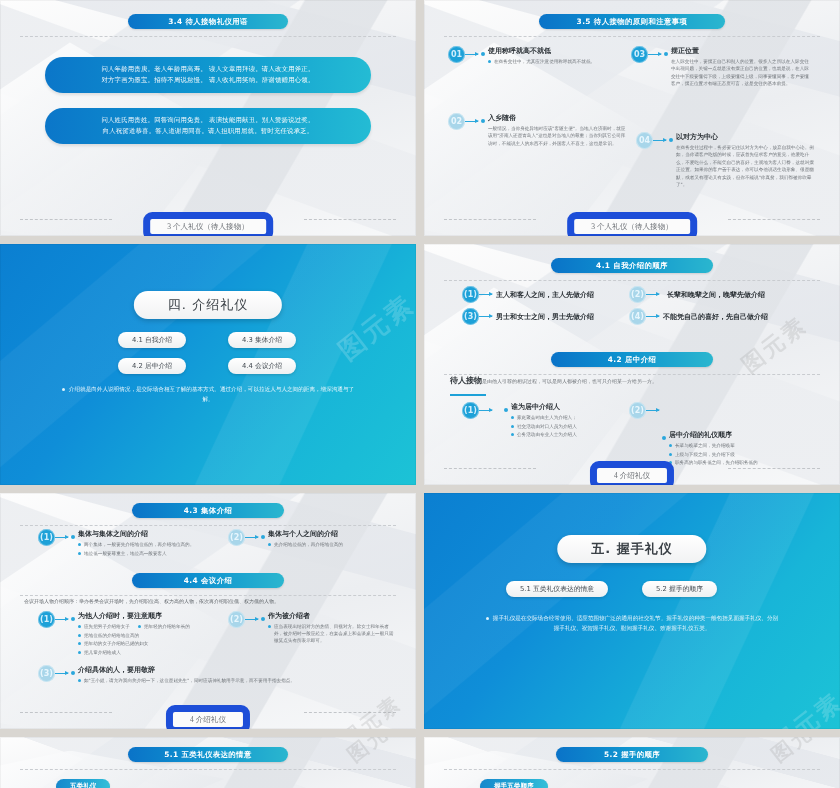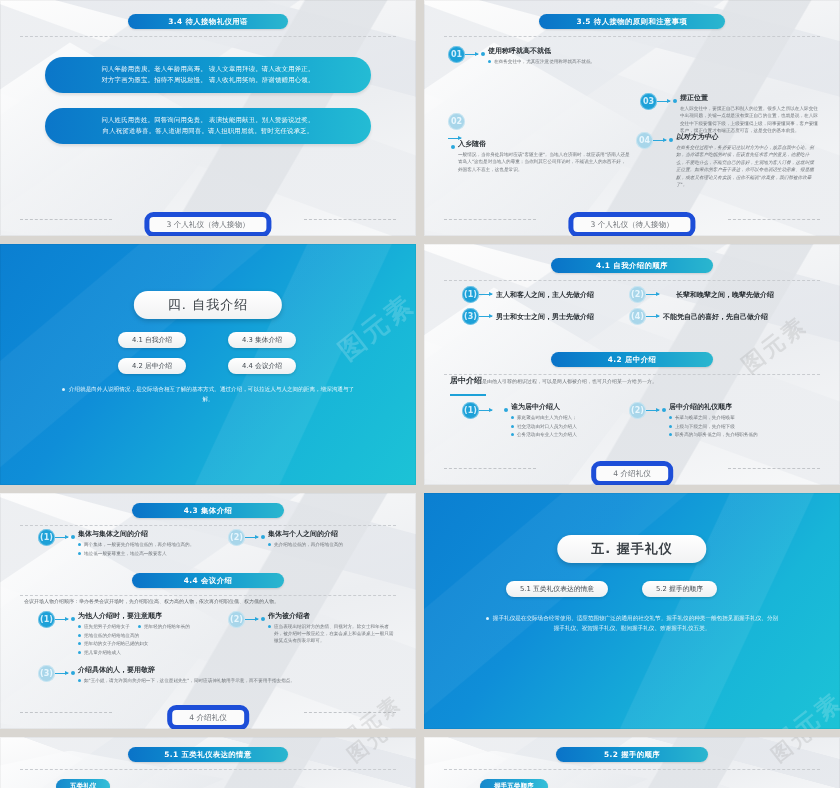--- a/index.html
+++ b/index.html
@@ -49,22 +49,22 @@
     box-shadow:0 1px 2px rgba(0,0,0,.12);font-weight:bold;
   }
   .hr-line{position:absolute;left:20px;right:20px;border-top:1px dashed #c9ccd0;}
   
   .footer{position:absolute;left:0;right:0;bottom:9px;height:15px;}
   .footer .l,.footer .r{position:absolute;top:7px;height:0;border-top:1px dashed #c2c5c9;}
   .footer .l{left:20px;width:92px;}
   .footer .r{right:20px;width:92px;}
   .footer .cap{
     position:absolute;left:50%;transform:translateX(-50%);
-    border:5px solid #1d4ed8;border-radius:9px;height:15px;line-height:15px;
-    padding:0 17px;font-size:7.6px;color:#6d7176;background:#fbfbfb;white-space:nowrap;
+    border:7px solid #1d4ed8;border-radius:9px;height:15px;line-height:15px;
+    padding:0 17px;font-size:7.6px;color:#6d7176;background:#fbfbfb;white-space:nowrap;font-family:Liberation Serif, serif;
   }
   
   .bar{
     position:absolute;left:45px;right:45px;height:36px;border-radius:18px;
     background:linear-gradient(95deg,#0b76c9 0%,#0f97cf 50%,#24bcd4 100%);
     color:#fff;display:flex;flex-direction:column;justify-content:center;
     align-items:center;box-shadow:0 2px 3px rgba(0,0,0,.10);
   }
   .bar span{display:block;font-size:6.4px;line-height:11px;letter-spacing:.2px;opacity:.97;}
   
@@ -155,68 +155,68 @@
             </div>
           <div class="itm-body" style="margin-left:7px;">
             <div class="bl">
                 <i></i>
                 <span>在商务交往中，尤其应注意使用称呼就高不就低。</span>
               </div>
           </div>
         </div>
       </div>
 
-      <div class="numwrap" style="left:24px;top:113px;width:182px;flex-direction:column;">
+      <div class="numwrap" style="left:24px;top:113px;width:182px;">
         <div class="numcirc pale">02</div>
         <div class="connector"></div>
         <div style="flex:1;margin-left:3px;">
           <div style="display:flex;">
               <div class="dotmark"></div>
             <div class="itm-head">入乡随俗</div>
             </div>
           <div class="para" style="margin-left:7px;margin-top:2px;">一般情况，当你身处异地时应该"客随主便"。当地人在济南时，就应该用"济南人还是青岛人"这也是对当地人的尊重；当你到其它公司拜访时，不能说主人的东西不好，外国客人不喜主，这也是常识。</div>
         </div>
       </div>
 
-      <div class="numwrap" style="left:216px;top:46px;width:182px;margin-top:47px;">
+      <div class="numwrap" style="left:207px;top:46px;width:182px;">
         <div class="numcirc">03</div>
         <div class="connector"></div>
         <div style="flex:1;margin-left:3px;">
           <div style="display:flex;">
               <div class="dotmark"></div>
             <div class="itm-head">摆正位置</div>
             </div>
           <div class="para" style="margin-left:7px;margin-top:2px;">在人际交往中，要摆正自己和别人的位置。很多人之所以在人际交往中出现问题，关键一点就是没有摆正自己的位置，也就是说，在人际交往中下级要懂得下级，上级要懂得上级，同事要懂同事，客户要懂客户，摆正位置才有端正态度可言，这是交往的基本前提。</div>
         </div>
       </div>
 
       <div class="numwrap" style="left:212px;top:113px;width:182px;margin-top:19px;">
         <div class="numcirc pale">04</div>
         <div class="connector"></div>
-        <div style="flex:1;margin-left:3px;font-style:italic;">
+        <div style="flex:1;margin-left:3px;">
           <div style="display:flex;">
               <div class="dotmark"></div>
             <div class="itm-head">以对方为中心</div>
             </div>
           <div class="para" style="margin-left:7px;margin-top:2px;">在商务交往过程中，务必要记住以对方为中心，放弃自我中心论。例如，当你请客户吃饭的时候，应该首先征求客户的意见，他爱吃什么，不爱吃什么，不能凭自己的喜好，主观地为客人订餐，这就叫摆正位置。如果你的客户善于表达，你可以夸他说话生动形象、很是幽默，或者又有理论又有实践，但你不能说"你真贫，我们都被你吹晕了"。</div>
         </div>
       </div>
 
       <div class="footer">
         <div class="l"></div>
           <div class="r"></div>
         <div class="cap">3  个人礼仪（待人接物）</div>
       </div>
     </div>
     <div class="frameborder"></div>
   </div>
 
   <div class="slide bluebg">
     <div class="inner">
-      <div class="big-pill" style="top:47px;">四. 自我介绍</div>
+      <div class="big-pill" style="top:47px;">四. 介绍礼仪</div>
       <div class="sub-pill" style="left:118px;top:88px;">4.1  自我介绍</div>
       <div class="sub-pill" style="left:228px;top:88px;">4.3  集体介绍</div>
       <div class="sub-pill" style="left:118px;top:114px;">4.2  居中介绍</div>
       <div class="sub-pill" style="left:228px;top:114px;">4.4  会议介绍</div>
       <div class="lead" style="top:140px;">
         <span class="b"></span><span>介绍就是向外人说明情况，是交际场合相互了解的基本方式。通过介绍，可以拉近人与人之间的距离，增深沟通与了解。</span>
       </div>
       <div class="wm onblue" style="right:-4px;top:66px;">图元素</div>
     </div>
     <div class="frameborder"></div>
@@ -228,38 +228,38 @@
       <div class="hr-line" style="top:36px;"></div>
 
       <div class="numwrap" style="left:38px;top:42px;width:175px;align-items:center;">
         <div class="numcirc">(1)</div>
         <div class="connector" style="margin-top:0;"></div>
         <div class="itm-head" style="margin-left:4px;">主人和客人之间，主人先做介绍</div>
       </div>
       <div class="numwrap" style="left:205px;top:42px;width:185px;align-items:center;">
         <div class="numcirc pale">(2)</div>
         <div class="connector" style="margin-top:0;"></div>
-        <div class="itm-head" style="margin-left:17px;">长辈和晚辈之间，晚辈先做介绍</div>
+        <div class="itm-head" style="margin-left:8px;">长辈和晚辈之间，晚辈先做介绍</div>
       </div>
       <div class="numwrap" style="left:38px;top:64px;width:175px;align-items:center;">
         <div class="numcirc">(3)</div>
         <div class="connector" style="margin-top:0;"></div>
         <div class="itm-head" style="margin-left:4px;">男士和女士之间，男士先做介绍</div>
       </div>
       <div class="numwrap" style="left:205px;top:64px;width:185px;align-items:center;">
         <div class="numcirc pale">(4)</div>
         <div class="connector" style="margin-top:0;"></div>
         <div class="itm-head" style="margin-left:4px;">不能凭自己的喜好，先自己做介绍</div>
       </div>
 
       <div class="title-pill" style="top:108px;width:162px;">4.2  居中介绍</div>
       <div class="hr-line" style="top:130px;"></div>
 
       <div style="position:absolute;left:26px;right:22px;top:133px;font-size:5px;color:#6d7277;line-height:8px;">
-        <b style="font-size:8px;color:#2d3338;">居中介绍</b><span>是由他人引荐的相识过程，可以是两人都被介绍，也可只介绍某一方给另一方。</span>
+        <b style="font-size:8px;color:#2d3338;">待人接物</b><span>是由他人引荐的相识过程，可以是两人都被介绍，也可只介绍某一方给另一方。</span>
       </div>
       <div style="position:absolute;left:26px;top:150px;width:36px;height:1.6px;background:#1da1d8;"></div>
 
       <div class="numwrap" style="left:38px;top:158px;width:160px;">
         <div class="numcirc">(1)</div>
         <div class="connector"></div>
         <div style="flex:1;margin-left:12px;">
           <div style="display:flex;">
               <div class="dotmark"></div>
               <div class="itm-head">谁为居中介绍人</div>
@@ -277,21 +277,21 @@
                 <i></i>
                 <span>公务活动由专业人士为介绍人</span>
               </div>
           </div>
         </div>
       </div>
       <div class="numwrap" style="left:205px;top:158px;width:170px;">
         <div class="numcirc pale">(2)</div>
         <div class="connector"></div>
         <div style="flex:1;margin-left:3px;">
-          <div style="display:flex;">
+          <div style="display:flex;margin-top:28px;">
               <div class="dotmark"></div>
               <div class="itm-head">居中介绍的礼仪顺序</div>
             </div>
           <div class="itm-body" style="margin-left:7px;">
             <div class="bl">
                 <i></i>
                 <span>长辈与晚辈之间，先介绍晚辈</span>
               </div>
             <div class="bl">
                 <i></i>

